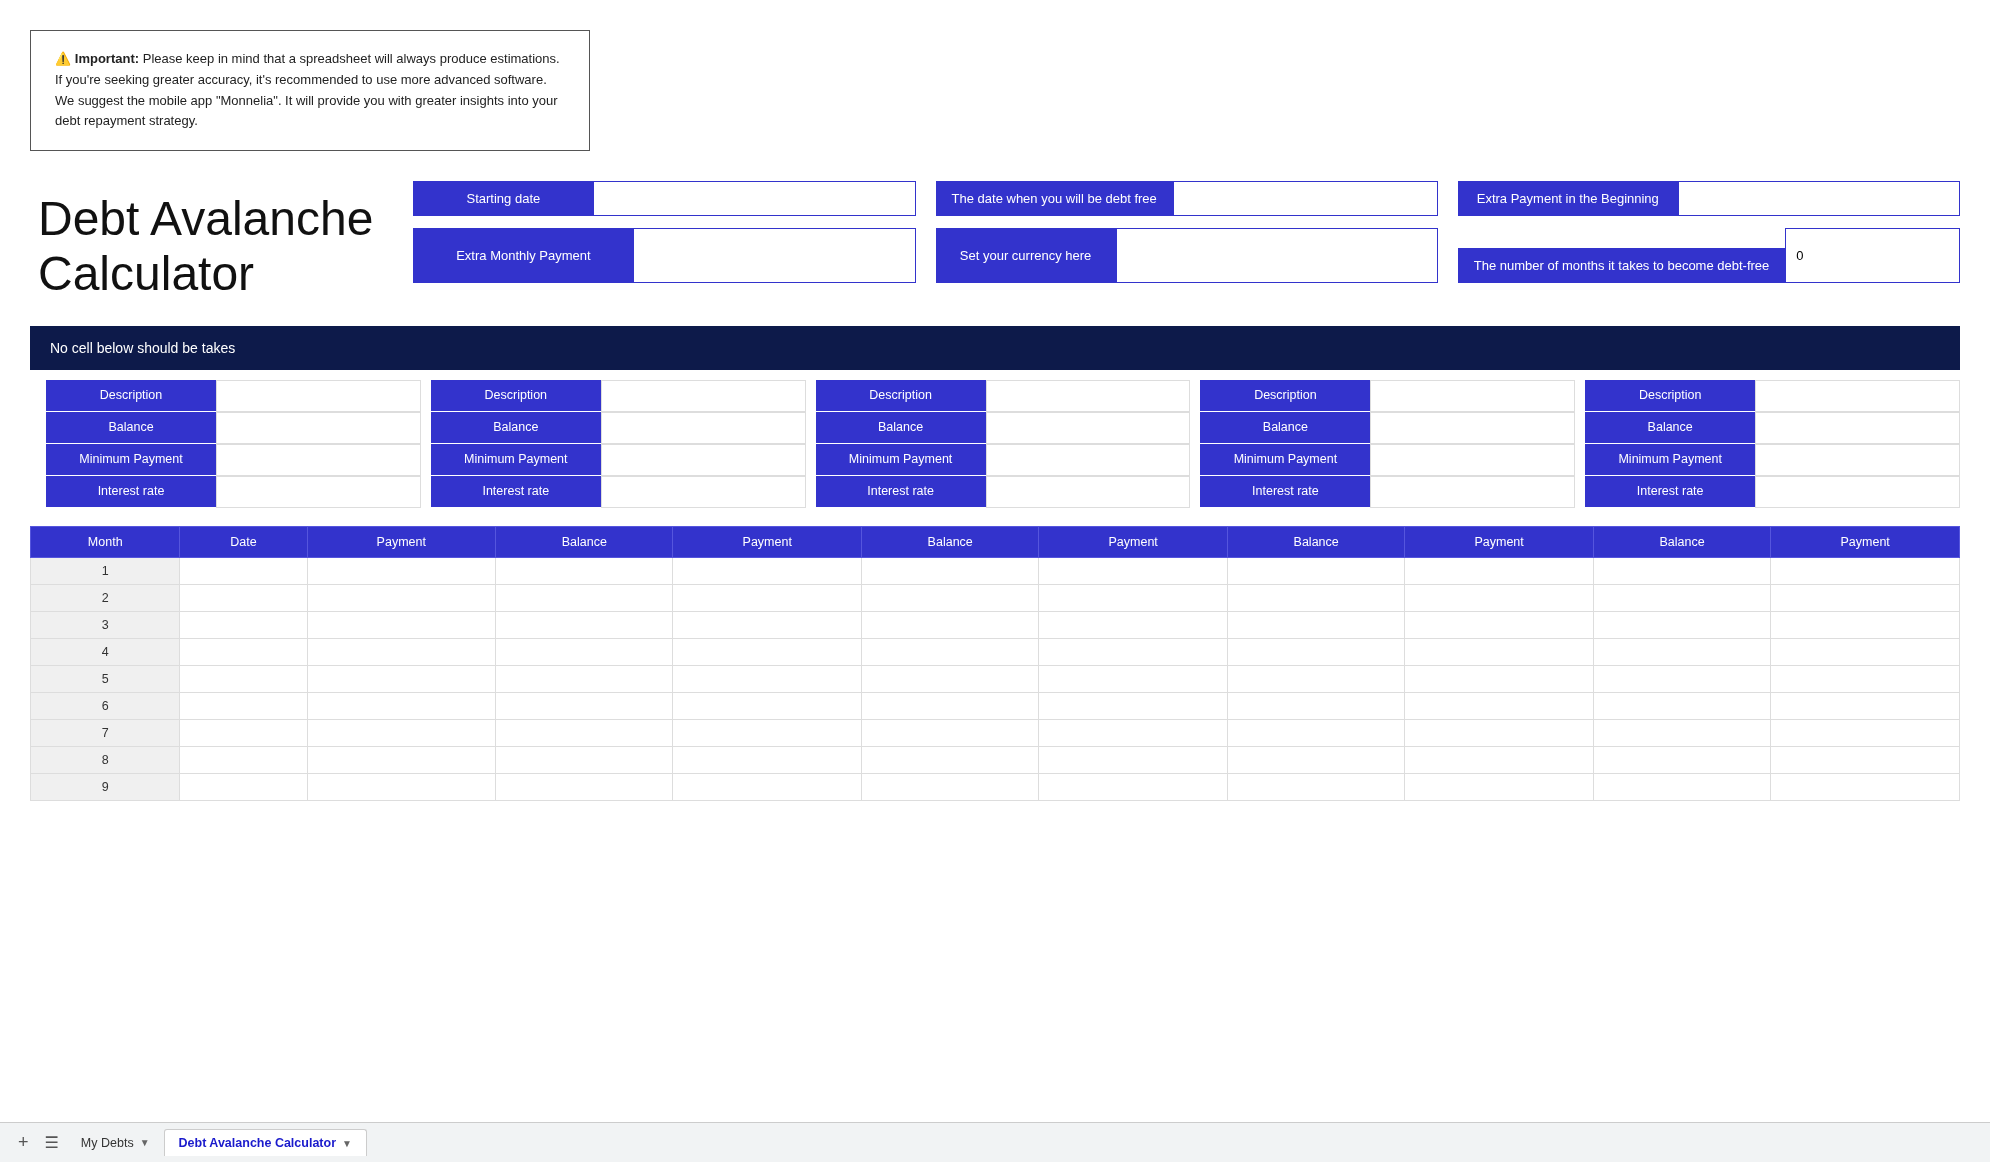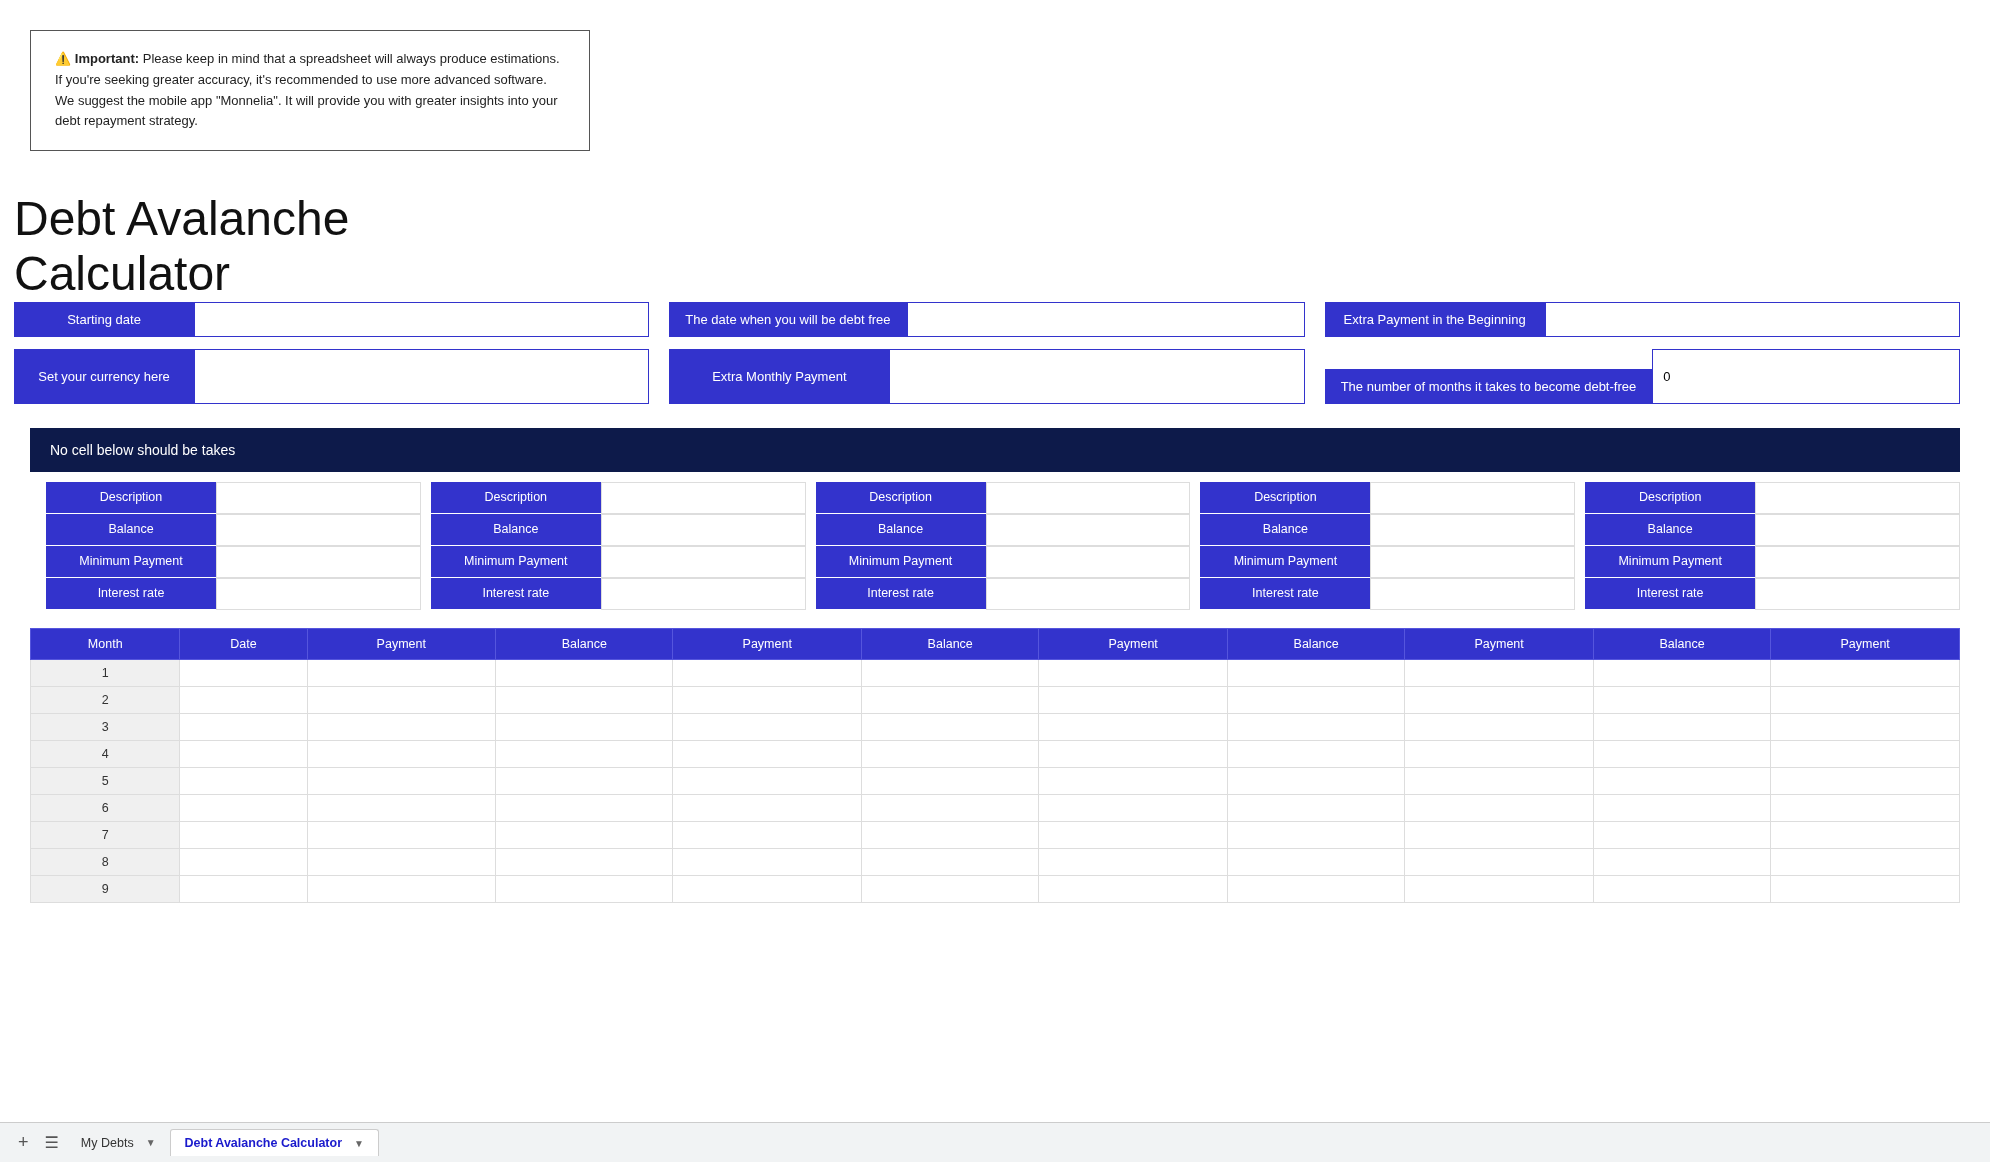--- a/index.html
+++ b/index.html
@@ -15,22 +15,22 @@
       max-width: 560px;
       font-size: 13px;
       line-height: 1.6;
       color: #222;
     }
     .notice-box strong { font-weight: bold; }
 
     
     .main-content {
       display: flex;
-      flex-direction: column;
-      padding: 10px 30px 0 14px;
+      flex-direction: row;
+      padding: 10px 30px 0 38px;
       gap: 0;
     }
 
     
     .calc-title {
       font-size: 48px;
       font-weight: 400;
       line-height: 1.15;
       color: #111;
       min-width: 300px;
@@ -184,21 +184,21 @@
       border: none;
       font-size: 16px;
       cursor: pointer;
       padding: 4px 8px;
       color: #555;
     }
 
     .tab-item {
       display: flex;
       align-items: center;
-      gap: 12px;
+      gap: 6px;
       padding: 6px 14px;
       font-size: 12.5px;
       cursor: pointer;
       border-radius: 3px 3px 0 0;
       color: #333;
     }
 
     .tab-item.active {
       background: #fff;
       border: 1px solid #ccc;
@@ -248,28 +248,28 @@
         <div class="input-group">
           <div class="input-label wide">
             <span>Extra Payment in the Beginning</span>
           </div>
           <input class="input-field" type="text" style="">
         </div>
       </div>
 
       <div class="input-row">
         <div class="input-group">
-          <div class="input-label">
-            <span>Set your currency here</span>
+          <div class="input-label wide">
+            <span>Extra Monthly Payment</span>
           </div>
           <input class="input-field" type="text" style="">
         </div>
         <div class="input-group">
-          <div class="input-label wide">
-            <span>Extra Monthly Payment</span>
+          <div class="input-label">
+            <span>Set your currency here</span>
           </div>
           <input class="input-field" type="text" style="">
         </div>
         <div class="input-group">
           <div class="input-label wider">
             <span>The number of months it takes to become debt-free</span>
           </div>
           <input class="input-field" type="text" value="0" style="">
         </div>
       </div>

